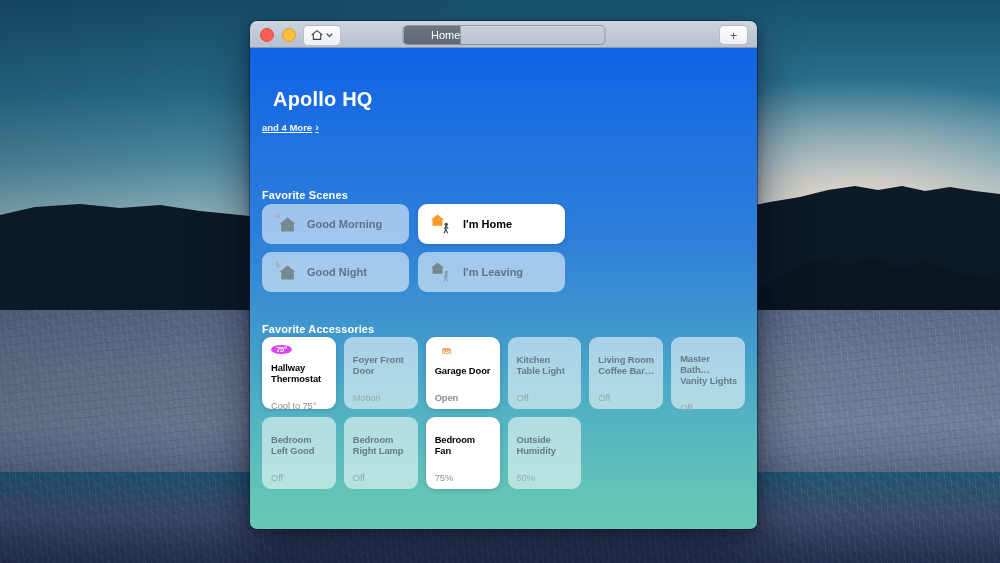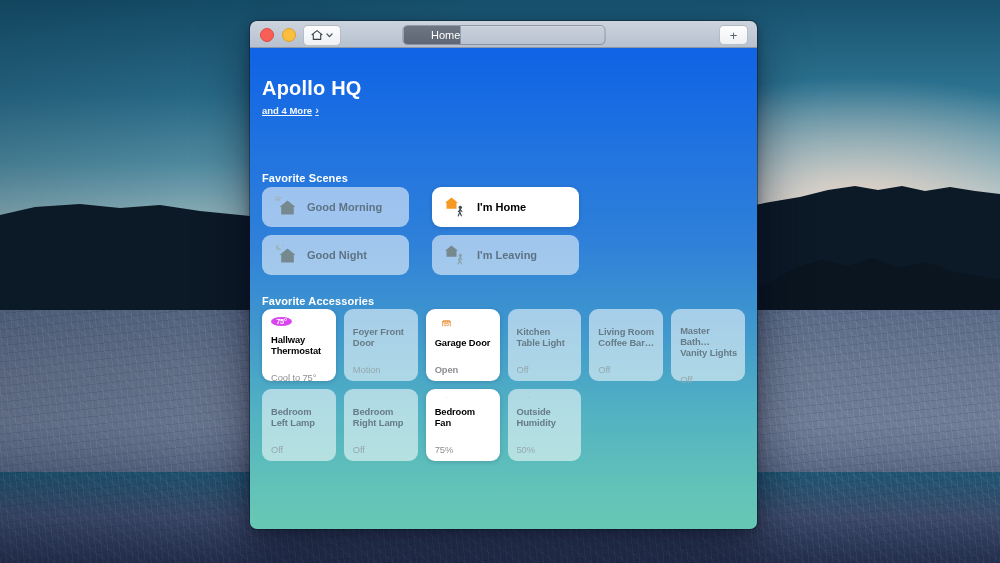--- a/index.html
+++ b/index.html
@@ -44,38 +44,38 @@
     font-size:11px;color:#2e3338;background:linear-gradient(#fbfcfd,#edeff2);cursor:default;padding-left:28px;}
   .segment + .segment{border-left:1px solid rgba(60,70,85,0.35);margin-top:24px;}
   .segment.active{background:linear-gradient(#6d7682,#5d6672);color:#fff;}
   .add-button{position:absolute;right:9px;top:4px;width:27px;height:18px;border-radius:5px;
     background:linear-gradient(#fdfdfe,#eef0f3);border:1px solid rgba(70,80,95,0.35);
     display:flex;align-items:center;justify-content:center;font-size:13px;color:#55606d;line-height:1;}
 
   .content{position:relative;height:481px;
     background:linear-gradient(180deg,#0f63e5 0%,#2274e0 22%,#2e80d9 40%,#3f97cd 58%,#52b2c2 76%,#63c4b7 93%,#67c8b4 100%);
     padding:0 12px;box-sizing:border-box;overflow:hidden;}
-  .home-title{margin:0;padding-top:29px;font-size:20px;font-weight:bold;color:#fff;letter-spacing:.2px;}
+  .home-title{margin:11px;padding-top:29px;font-size:20px;font-weight:bold;color:#fff;letter-spacing:.2px;}
   .status-block{margin-top:17px;}
   .status-line{font-size:12.5px;font-weight:bold;color:#fff;line-height:16px;}
   .more-row{margin-top:5px;font-size:9.5px;font-weight:bold;color:rgba(255,255,255,0.95);
     display:flex;align-items:center;gap:3px;cursor:default;text-decoration:underline;}
   .more-chevron{font-size:11px;line-height:9px;opacity:.9;}
 
   .section-label{font-size:11px;font-weight:bold;color:#fff;letter-spacing:.1px;}
   .scenes-label{margin-top:56px;}
-  .scenes-grid{margin-top:3px;display:grid;grid-template-columns:147px 147px;gap:8px 23px;}
+  .scenes-grid{margin-top:3px;display:grid;grid-template-columns:147px 147px;gap:8px 9px;}
   .tile{background:rgba(255,255,255,0.55);border-radius:9px;}
   .tile.active{background:#fff;box-shadow:0 1px 4px rgba(10,20,60,0.18);}
   .scene-tile{height:40px;display:flex;align-items:center;cursor:default;}
   .scene-icon{width:26px;height:26px;margin:0 8px 0 11px;flex:0 0 auto;}
   .scene-label{font-size:11px;font-weight:600;color:#5d7385;}
   .scene-tile.active .scene-label{color:#000;}
 
-  .acc-label{margin-top:20px;}
+  .acc-label{margin-top:31px;}
   .acc-grid{margin-top:2px;display:grid;grid-template-columns:repeat(6,1fr);gap:8px 8px;}
   .acc-tile{height:72px;box-sizing:border-box;padding:8px 6px 6px 9px;display:flex;
     flex-direction:column;align-items:flex-start;cursor:default;}
   .acc-icon{height:23px;margin-bottom:8px;}
   .acc-name{font-size:9.4px;font-weight:600;line-height:11px;color:#667b86;letter-spacing:-0.1px;}
   .acc-tile.active .acc-name{color:#000;}
   .acc-status{font-size:9.4px;line-height:11px;margin-top:16px;color:#95a9b0;letter-spacing:-0.1px;}
   .acc-tile.active .acc-status{color:#8e8e93;}
   .acc-status.open{color:#ff3b30;font-weight:600;}
   .badge{width:21px;height:21px;border-radius:50%;display:flex;align-items:center;justify-content:center;
@@ -251,21 +251,21 @@
         <div class="acc-name">Master Bath… Vanity Lights</div>
         <div class="acc-status">Off</div>
       </div>
 
       <div class="tile acc-tile">
         <svg class="acc-icon" width="23" height="23" viewBox="0 0 24 24">
           <path d="M4.8 5.8 L10.8 3.2 L12.4 7 L6.4 9.6 Z" fill="#7b8f99"></path>
           <line x1="9.8" y1="8" x2="14.6" y2="19" stroke="#7b8f99" stroke-width="1.5"></line>
           <line x1="9.6" y1="19.6" x2="19" y2="19.6" stroke="#7b8f99" stroke-width="1.7"></line>
         </svg>
-        <div class="acc-name">Bedroom Left Lamp</div>
+        <div class="acc-name">Bedroom Left Good</div>
         <div class="acc-status">Off</div>
       </div>
 
       <div class="tile acc-tile">
         <svg class="acc-icon" width="23" height="23" viewBox="0 0 24 24">
           <path d="M4.8 5.8 L10.8 3.2 L12.4 7 L6.4 9.6 Z" fill="#7b8f99"></path>
           <line x1="9.8" y1="8" x2="14.6" y2="19" stroke="#7b8f99" stroke-width="1.5"></line>
           <line x1="9.6" y1="19.6" x2="19" y2="19.6" stroke="#7b8f99" stroke-width="1.7"></line>
         </svg>
         <div class="acc-name">Bedroom Right Lamp</div>

